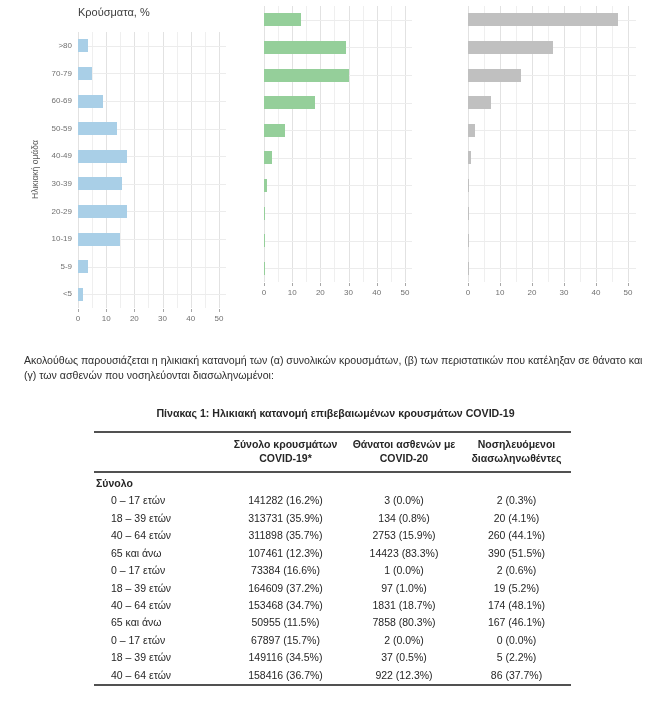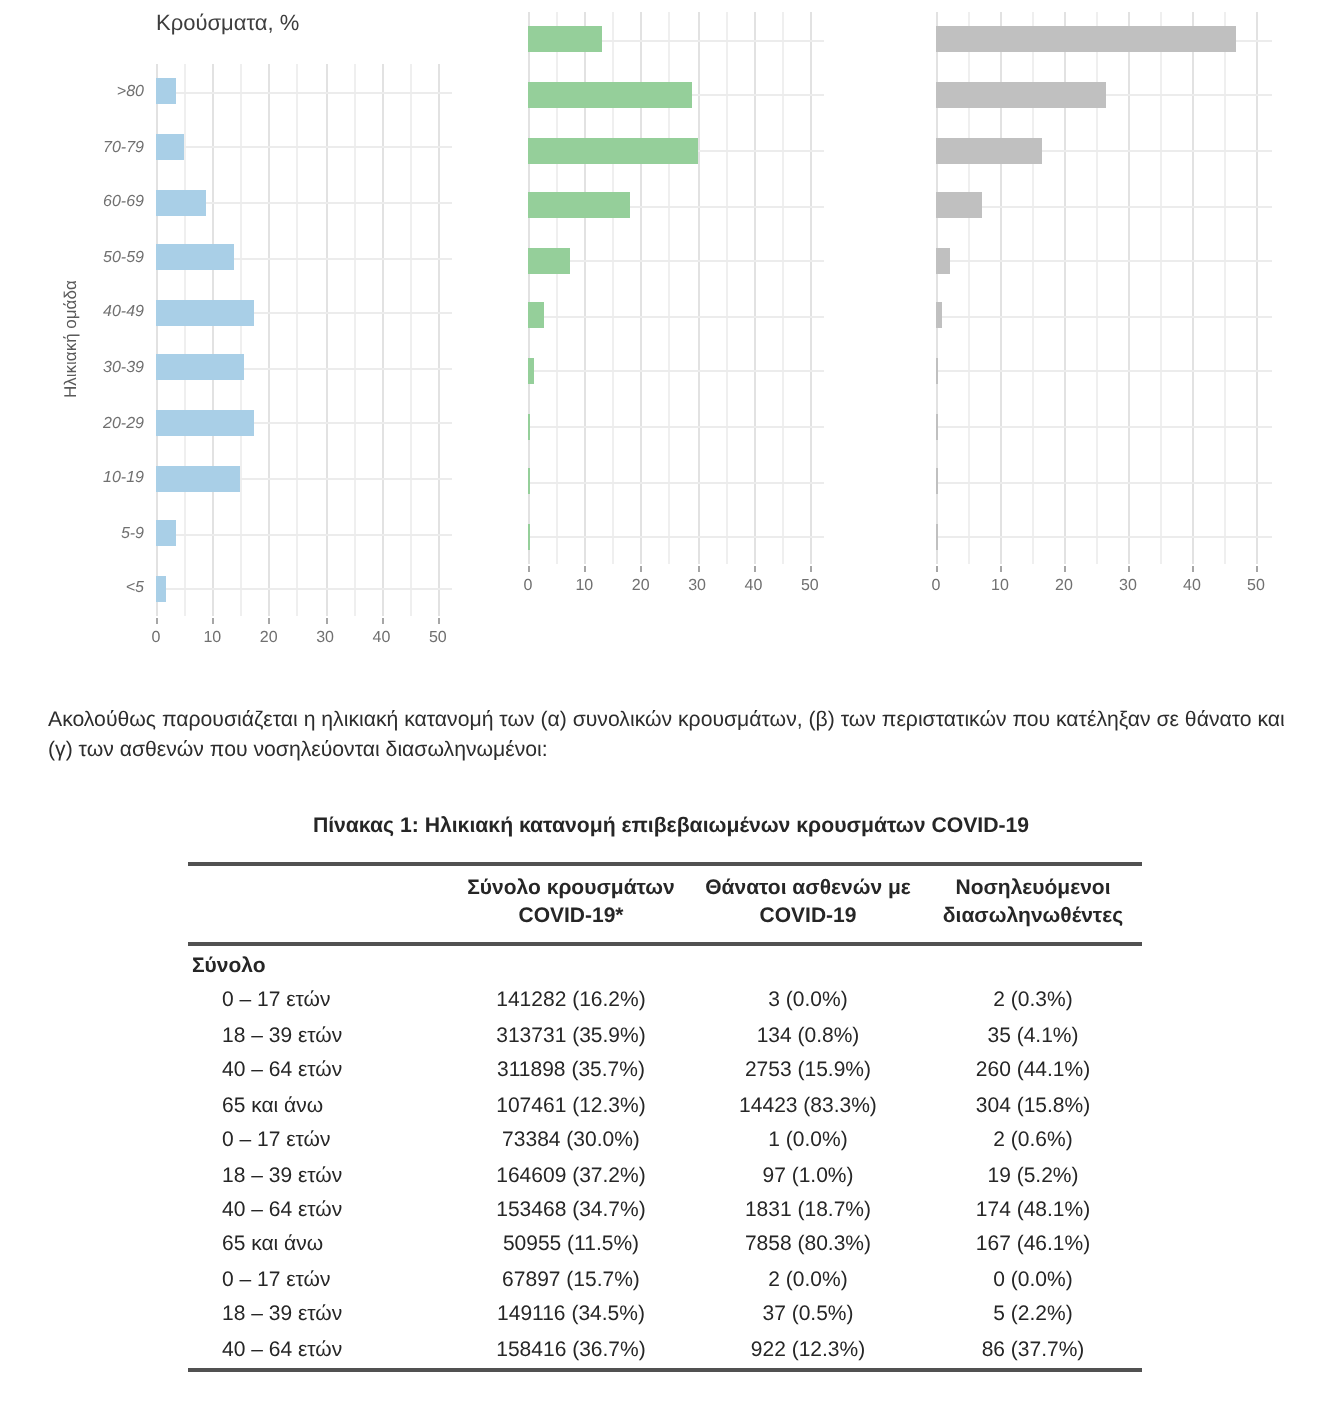--- a/index.html
+++ b/index.html
@@ -9,21 +9,21 @@
     font-family:"Liberation Sans", sans-serif; color:#2e2e2e;
     padding:6px 18px 0 24px; overflow:hidden;
   }
   
   .charts { display:flex; align-items:flex-start; margin-left:6px; }
   .yaxis-title {
     writing-mode:vertical-rl; transform:rotate(180deg);
     font-size:8.5px; color:#5a5a5a; height:276px; margin-top:26px;
     text-align:center; width:14px; flex:0 0 auto;
   }
-  .ylabels { margin-top:26px; width:34px; flex:0 0 auto;font-style:italic; }
+  .ylabels { margin-top:26px; width:34px; flex:0 0 auto; }
   .ylab { height:27.6px; line-height:27.6px; text-align:right; padding-right:6px; font-size:8px; color:#707070; }
   .panels { display:flex; }
   .panel { flex:0 0 auto; }
   .panel1 { margin-left:38px; }
   .panel2 { margin-left:56px; }
   .ptitle { height:26px; font-size:11px; color:#3d3d3d; }
   .plot { position:relative; height:276px; background:#ffffff; }
   .panel0 .plot, .panel1 .plot { width:148px; }
   .panel2 .plot { width:168px; }
   .vgrid { position:absolute; top:0; bottom:0; width:1px; }
@@ -231,21 +231,21 @@
     </colgroup>
     <thead id="table-head">
         <tr>
           <th></th>
           <th>
             <div>Σύνολο κρουσμάτων</div>
             <div>COVID-19*</div>
           </th>
           <th>
             <div>Θάνατοι ασθενών με</div>
-            <div>COVID-19</div>
+            <div>COVID-20</div>
           </th>
           <th>
             <div>Νοσηλευόμενοι</div>
             <div>διασωληνωθέντες</div>
           </th>
         </tr>
       </thead>
     <tbody id="table-body">
         <tr>
           <td class="section-name" colspan="4">Σύνολο</td>
@@ -253,37 +253,37 @@
         <tr>
           <td class="rowlabel">0 – 17 ετών</td>
           <td class="num">141282 (16.2%)</td>
           <td class="num">3 (0.0%)</td>
           <td class="num">2 (0.3%)</td>
         </tr>
         <tr>
           <td class="rowlabel">18 – 39 ετών</td>
           <td class="num">313731 (35.9%)</td>
           <td class="num">134 (0.8%)</td>
-          <td class="num">35 (4.1%)</td>
+          <td class="num">20 (4.1%)</td>
         </tr>
         <tr>
           <td class="rowlabel">40 – 64 ετών</td>
           <td class="num">311898 (35.7%)</td>
           <td class="num">2753 (15.9%)</td>
           <td class="num">260 (44.1%)</td>
         </tr>
         <tr>
           <td class="rowlabel">65 και άνω</td>
           <td class="num">107461 (12.3%)</td>
           <td class="num">14423 (83.3%)</td>
-          <td class="num">304 (15.8%)</td>
+          <td class="num">390 (51.5%)</td>
         </tr>
         <tr>
           <td class="rowlabel">0 – 17 ετών</td>
-          <td class="num">73384 (30.0%)</td>
+          <td class="num">73384 (16.6%)</td>
           <td class="num">1 (0.0%)</td>
           <td class="num">2 (0.6%)</td>
         </tr>
         <tr>
           <td class="rowlabel">18 – 39 ετών</td>
           <td class="num">164609 (37.2%)</td>
           <td class="num">97 (1.0%)</td>
           <td class="num">19 (5.2%)</td>
         </tr>
         <tr>

